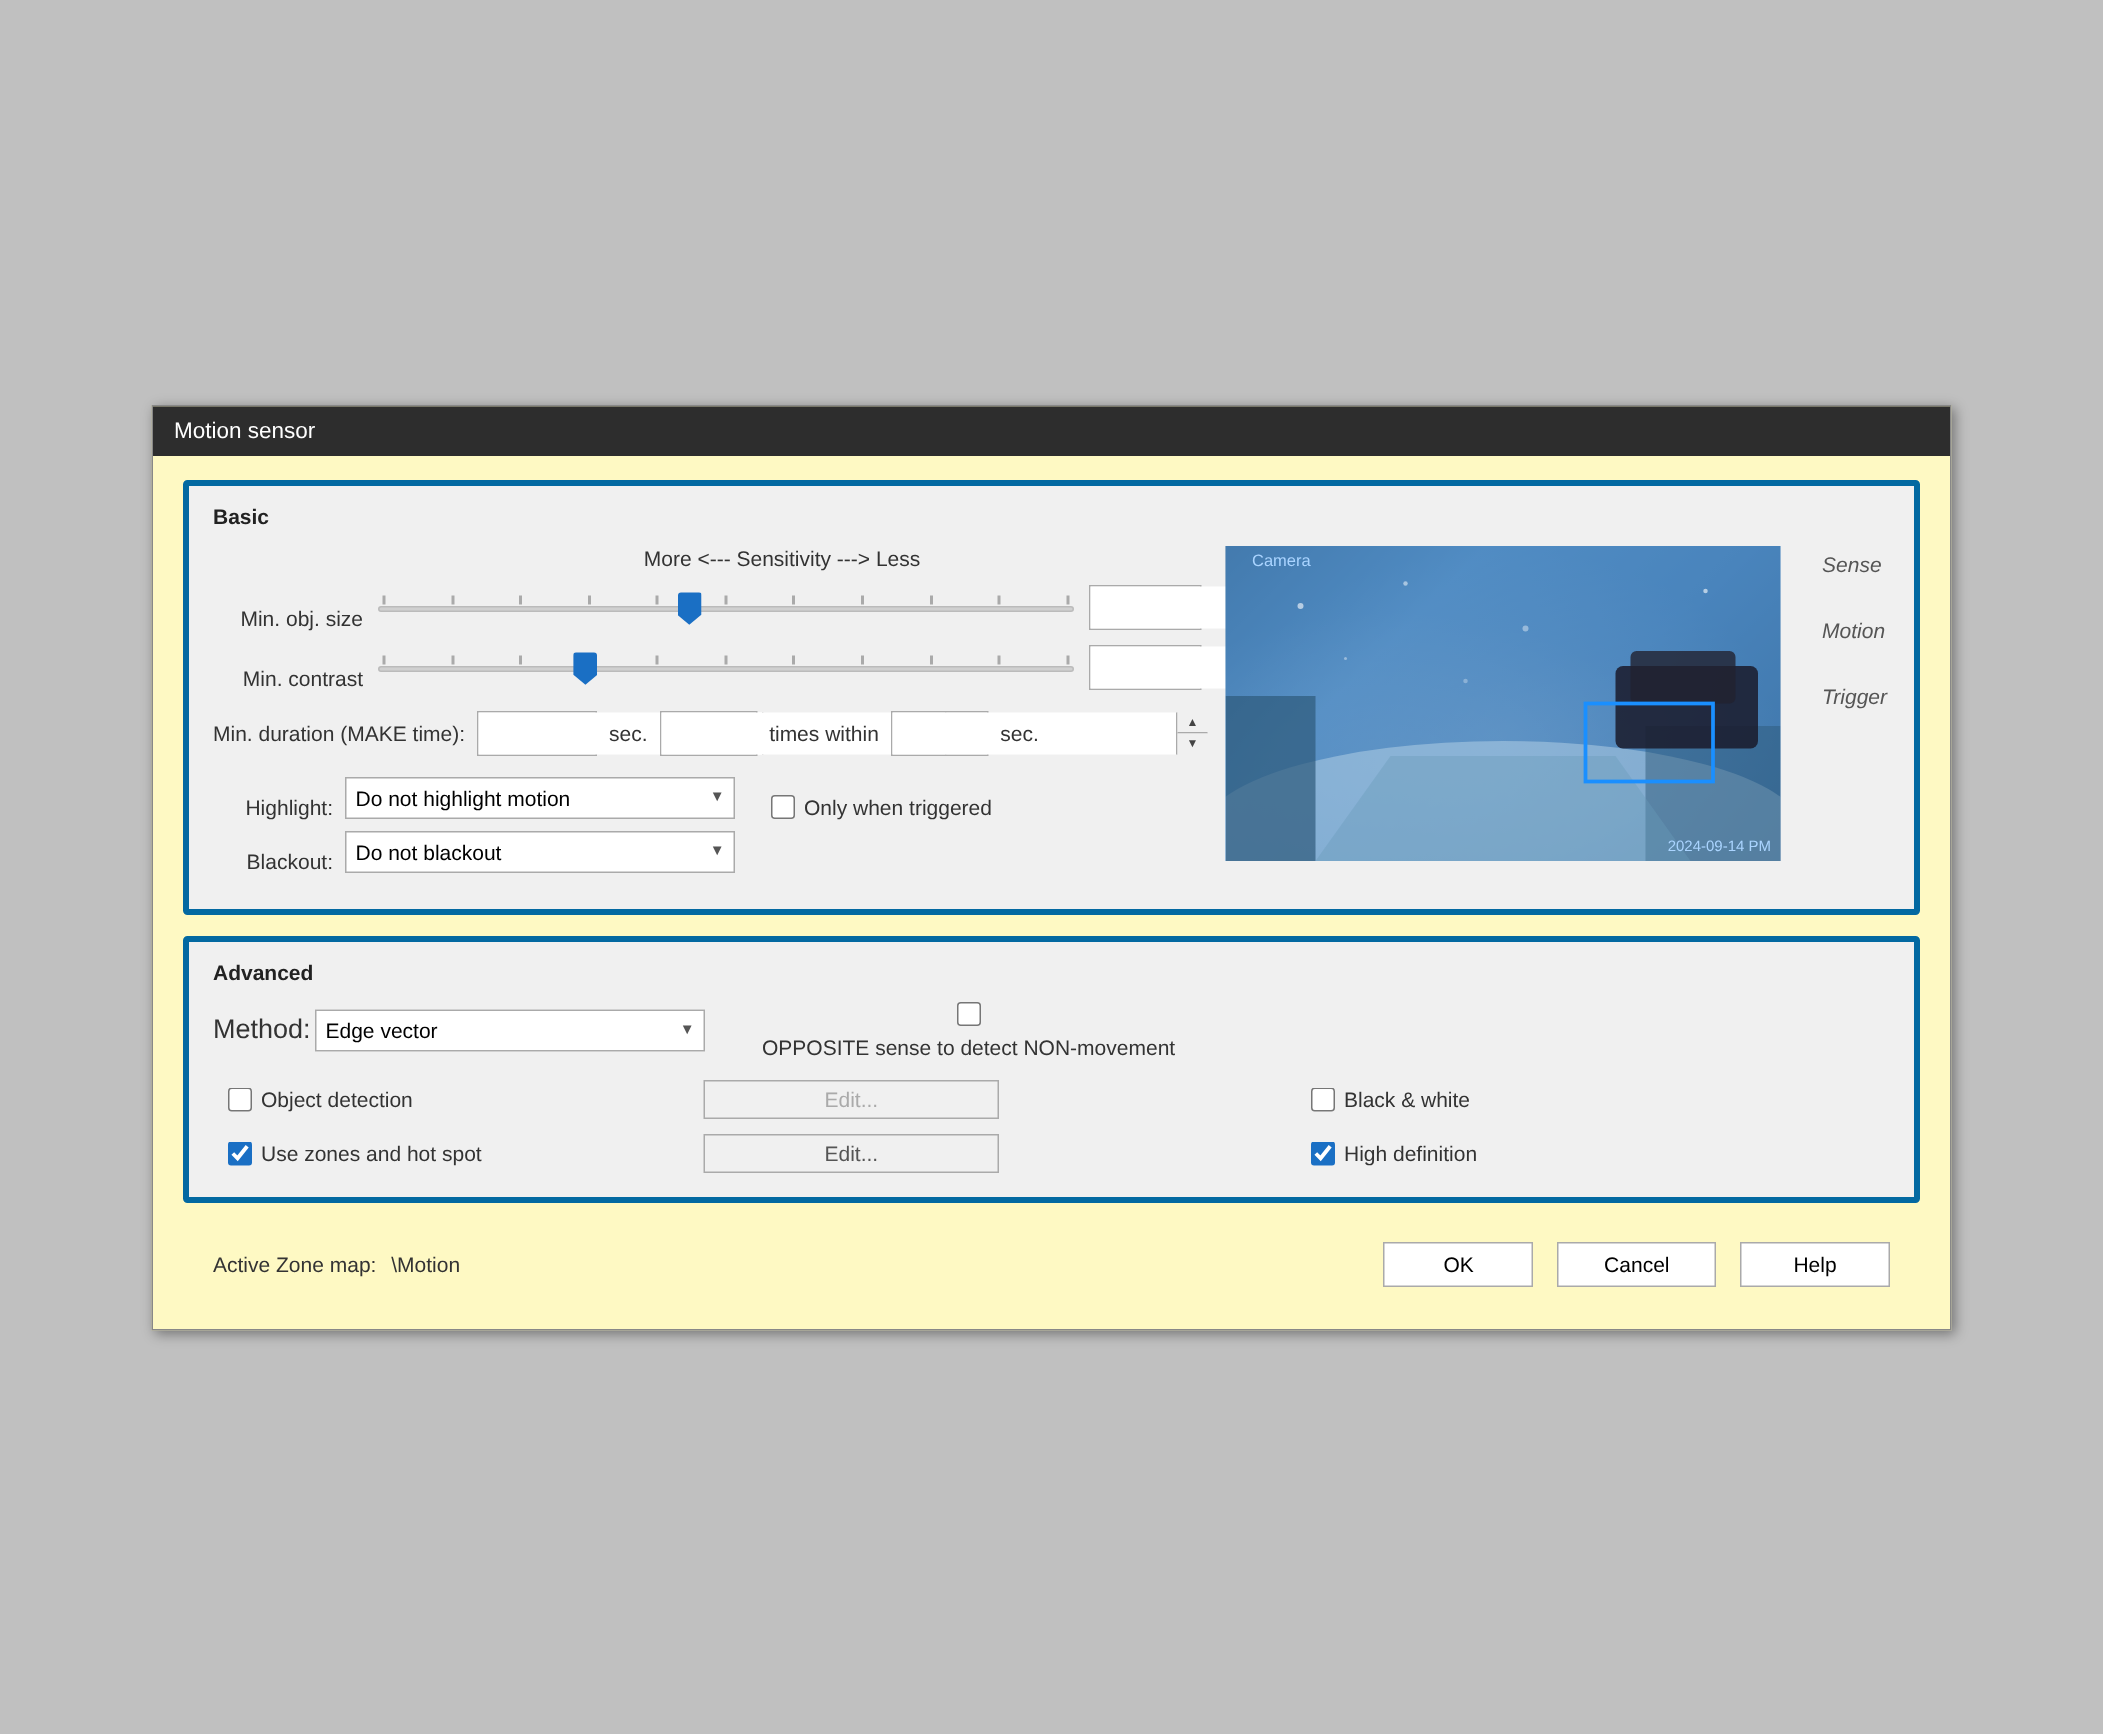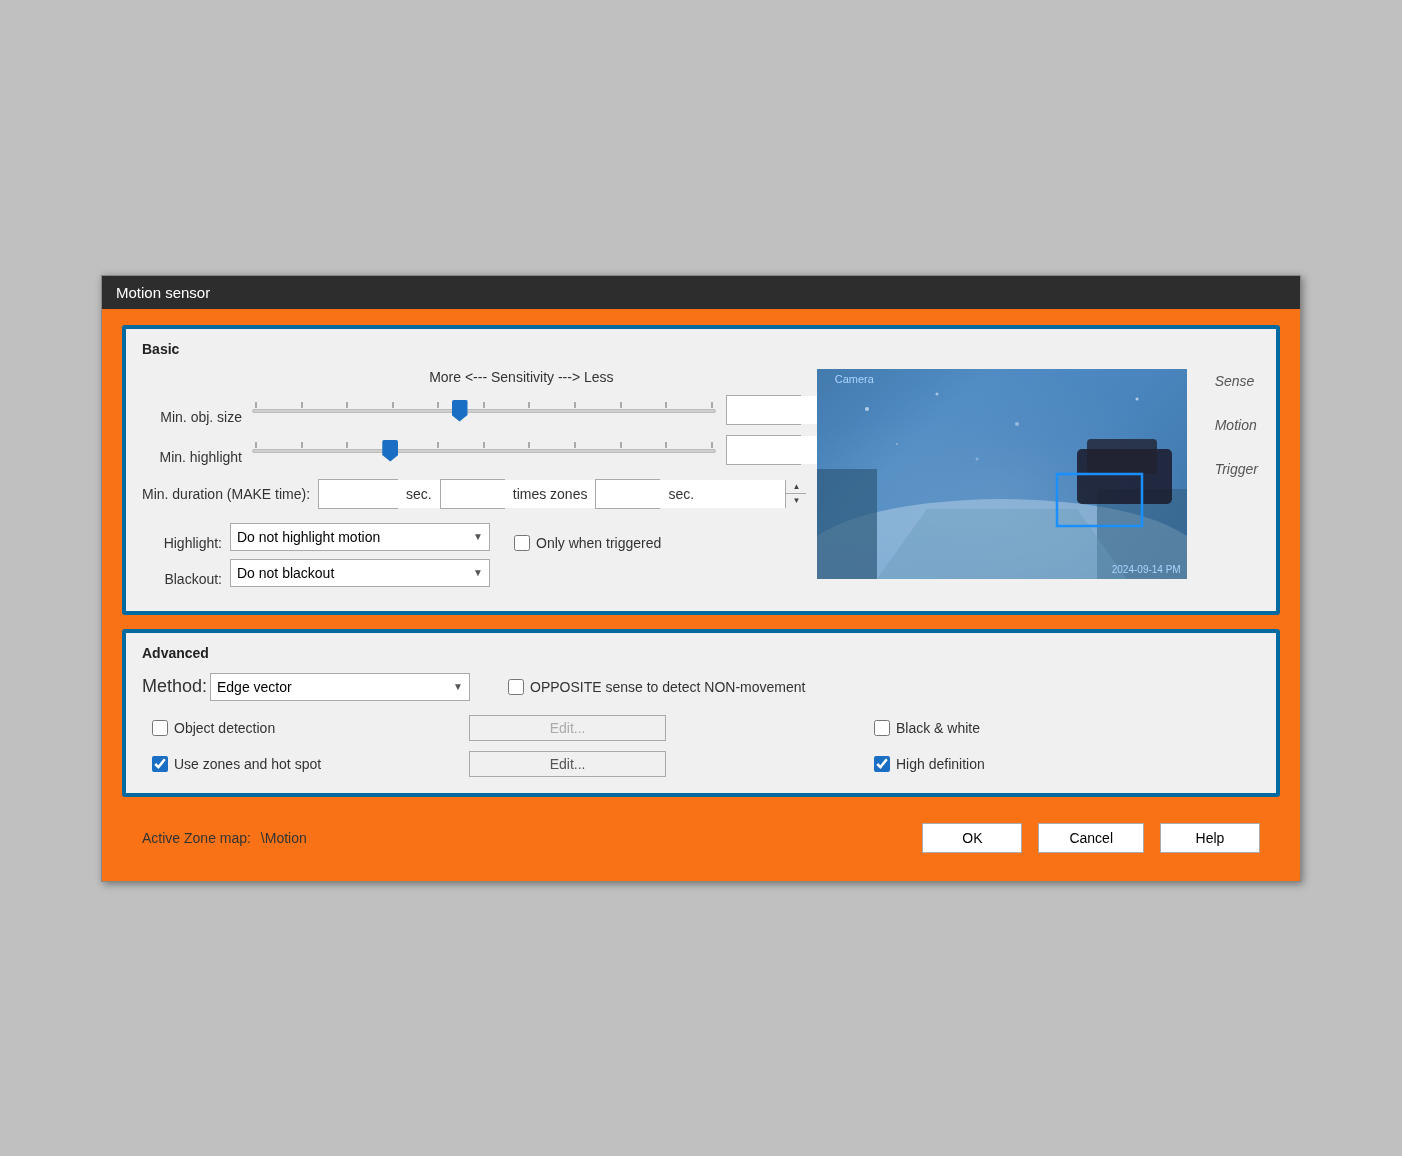--- a/index.html
+++ b/index.html
@@ -7,21 +7,21 @@
       font-family: 'Segoe UI', Arial, sans-serif;
       font-size: 14px;
       background: #c0c0c0;
       display: flex;
       justify-content: center;
       align-items: center;
       min-height: 100vh;
     }
     .dialog {
       width: 1200px;
-      background: #f97316;
+      background: #fef9c3;
       border: 1px solid #888;
       box-shadow: 2px 2px 8px rgba(0,0,0,0.4);
     }
     .title-bar {
       background: #2d2d2d;
       color: #fff;
       padding: 8px 14px;
       font-size: 15px;
       font-weight: 500;
       user-select: none;
@@ -376,21 +376,21 @@
             <div class="spin-box">
               <input class="spin-value" type="text" readonly="" style="">
               <div class="spin-arrows">
                 <div class="spin-arrow">▲</div>
                 <div class="spin-arrow">▼</div>
               </div>
             </div>
           </div>
 
           <div class="slider-row">
-            <div class="slider-field-label">Min. highlight</div>
+            <div class="slider-field-label">Min. contrast</div>
             <div class="slider-container">
               <div class="slider-track">
                 <div class="slider-dots">
                   <div class="slider-dot"></div>
                     <div class="slider-dot"></div>
                     <div class="slider-dot"></div>
                   <div class="slider-dot"></div>
                     <div class="slider-dot"></div>
                     <div class="slider-dot"></div>
                   <div class="slider-dot"></div>
@@ -421,21 +421,21 @@
               </div>
             </div>
             <span class="unit-label">sec.</span>
             <div class="spin-box" style="width:65px;">
               <input class="spin-value" type="text" readonly="" style="">
               <div class="spin-arrows">
                 <div class="spin-arrow">▲</div>
                 <div class="spin-arrow">▼</div>
               </div>
             </div>
-            <span class="unit-label">times zones</span>
+            <span class="unit-label">times within</span>
             <div class="spin-box" style="width:65px;">
               <input class="spin-value" type="text" readonly="" style="">
               <div class="spin-arrows">
                 <div class="spin-arrow">▲</div>
                 <div class="spin-arrow">▼</div>
               </div>
             </div>
             <span class="unit-label">sec.</span>
           </div>
 
@@ -502,21 +502,21 @@
 
     <div class="section">
       <div class="section-label">Advanced</div>
 
       <div class="advanced-method-row">
         <div class="method-label">Method:</div>
         <div class="combo-box">
           <span class="combo-box-text">Edge vector</span>
           <span class="combo-arrow">▼</span>
         </div>
-        <div class="opposite-sense-row" style="margin-left:30px;">
+        <div class="opposite-sense-row" style="margin-left:30px;flex-direction:column;">
           <input type="checkbox" class="checkbox-input" style="">
           <span>OPPOSITE sense to detect NON-movement</span>
         </div>
       </div>
 
       <div style="display:grid; grid-template-columns: auto auto auto auto auto; gap:10px 20px; align-items:center; margin-left:10px;">
 
         <div class="check-item">
           <input type="checkbox" class="checkbox-input" style="">
           <span>Object detection</span>

